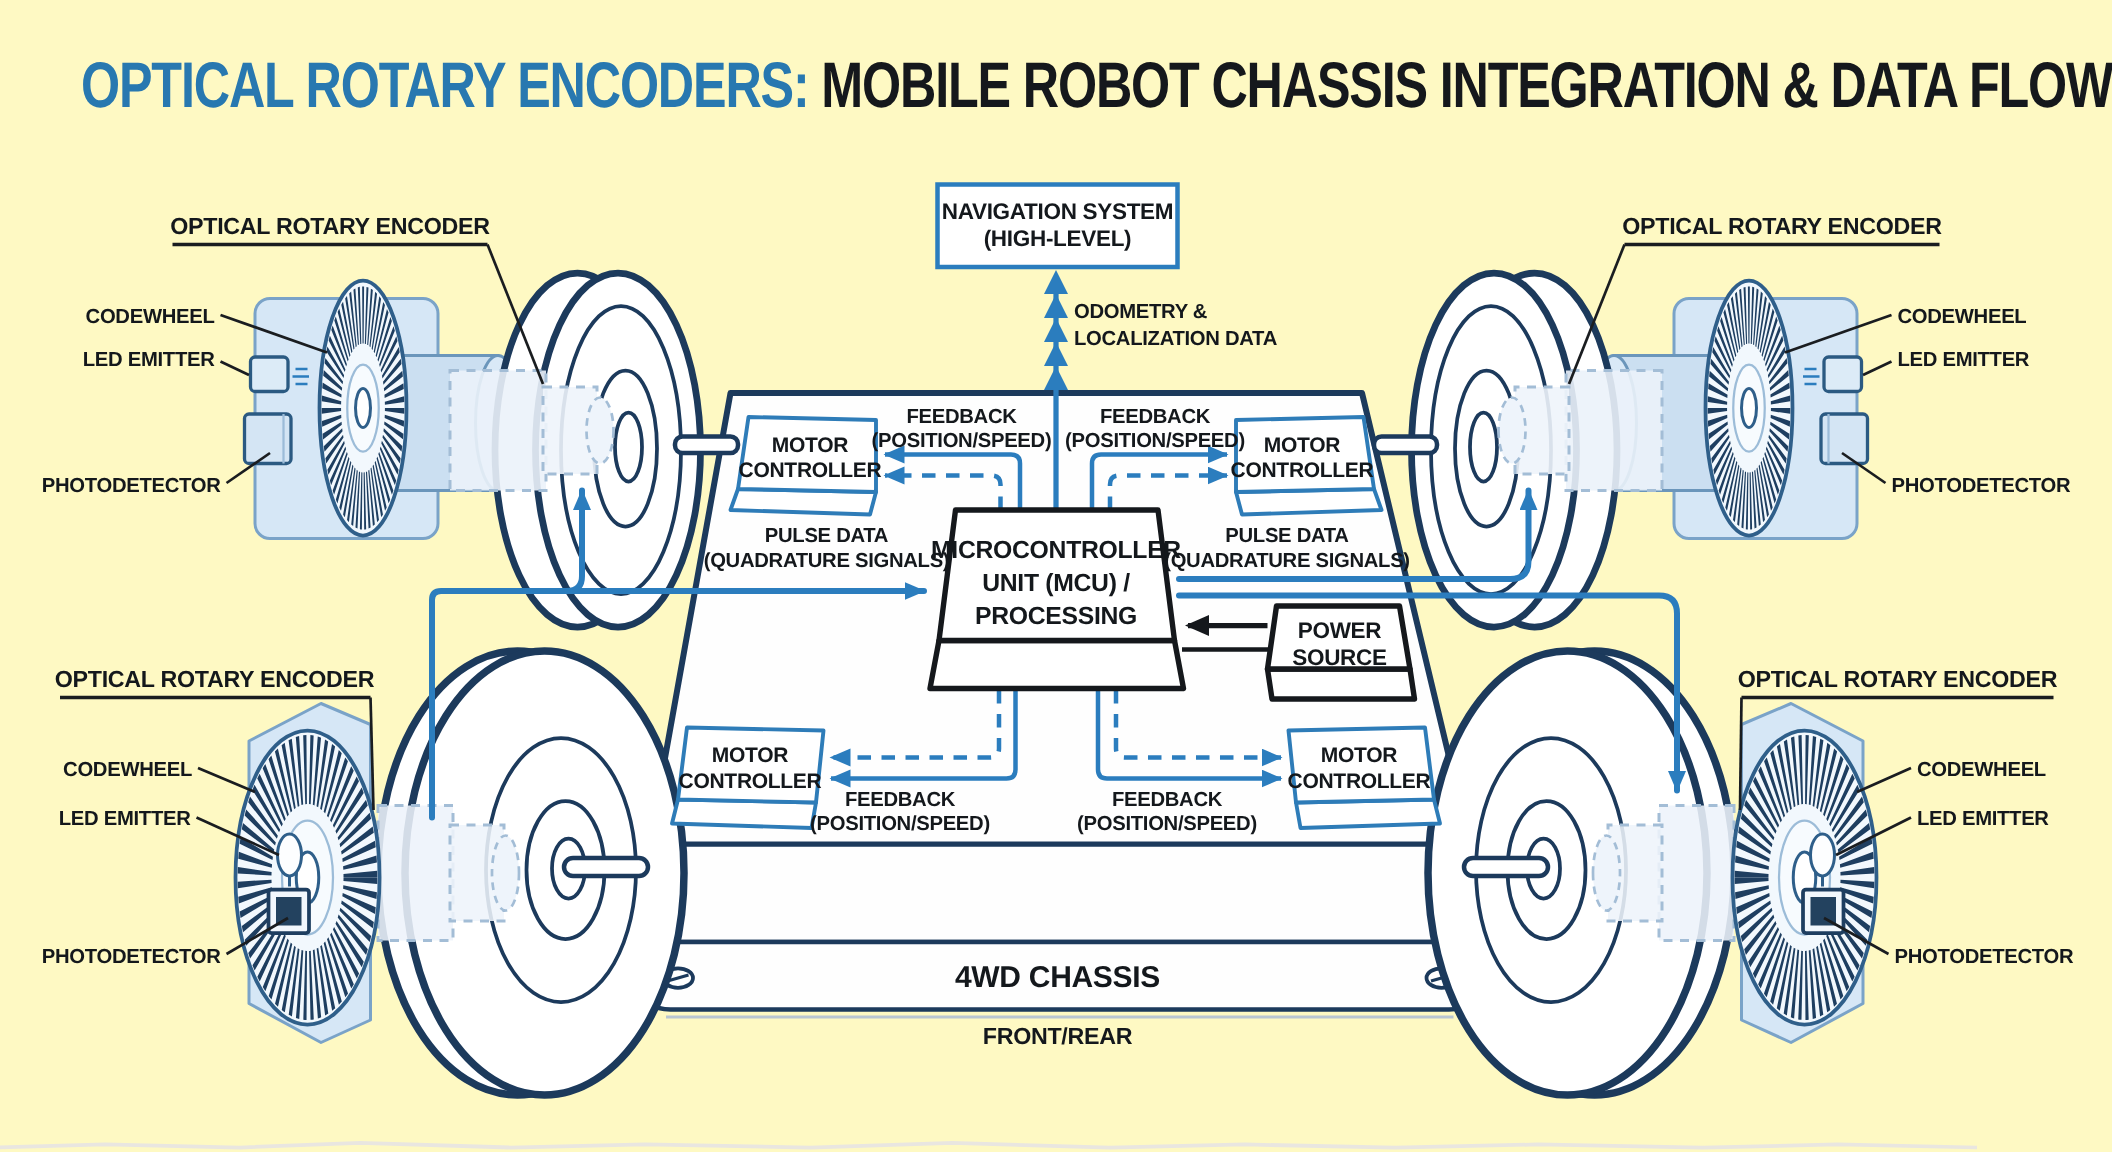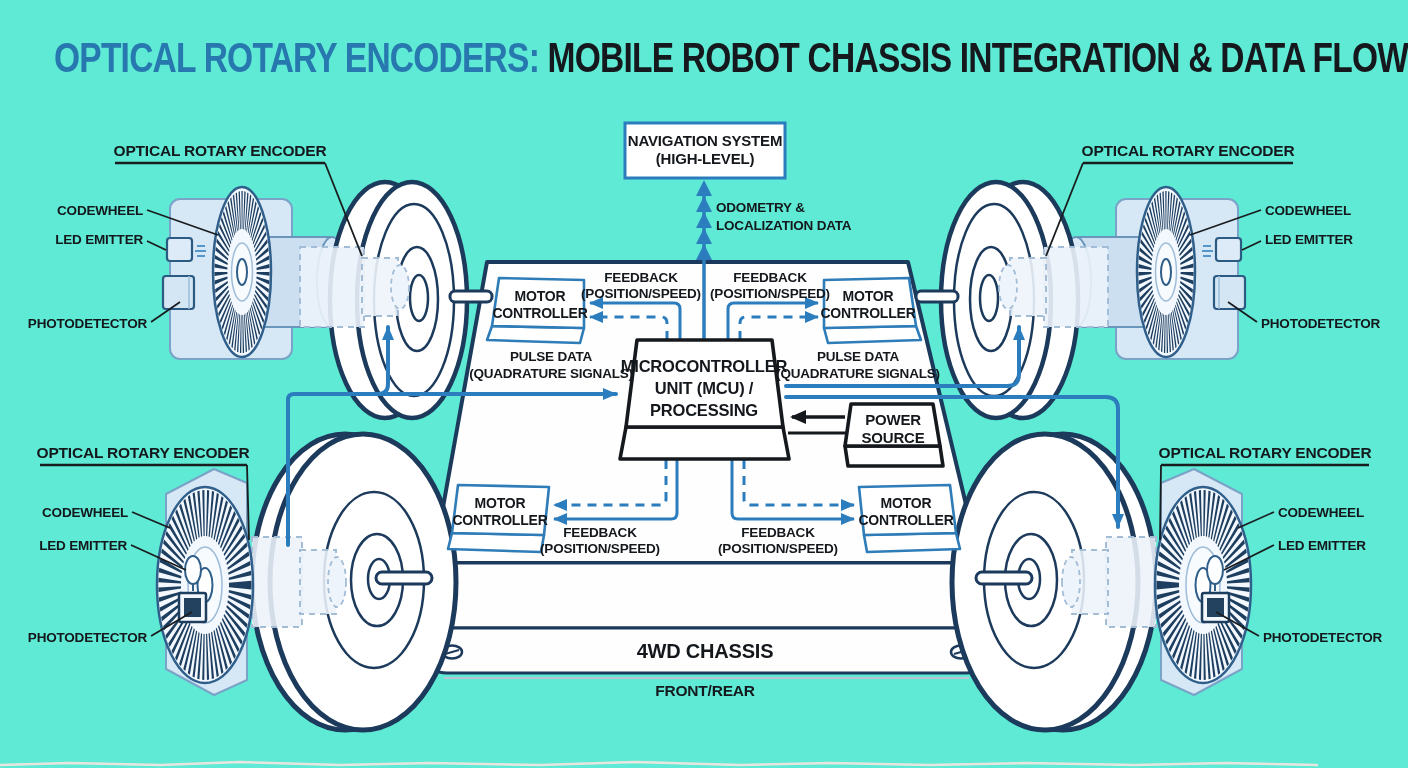--- a/index.html
+++ b/index.html
@@ -1,16 +1,16 @@
 <!DOCTYPE html>
 <html><head>
 <meta charset="utf-8">
 <style>
   html,body{margin:0;padding:0;background:#ffffff;}
-  #stage{position:relative;width:1408px;height:768px;background:#5eead4;overflow:hidden;
+  #stage{position:relative;width:1408px;height:768px;background:#fef9c3;overflow:hidden;
          font-family:"Liberation Sans",sans-serif;}
   #main-title{position:absolute;left:54px;top:33px;white-space:nowrap;
               font-weight:bold;font-size:43px;letter-spacing:-1px;
               transform:scaleX(0.78);transform-origin:left center;}
   #main-title .t-blue{color:#2878b0;}
   #main-title .t-dark{color:#15181c;}
   svg{position:absolute;left:0;top:0;}
   svg text{font-family:"Liberation Sans",sans-serif;font-weight:bold;fill:#14181c;letter-spacing:-0.2px;}
   .t13{font-size:13.5px}.t14{font-size:14px}.t15{font-size:15px}.t155{font-size:15.5px}
   .t16{font-size:16.5px}.t20{font-size:20px}

